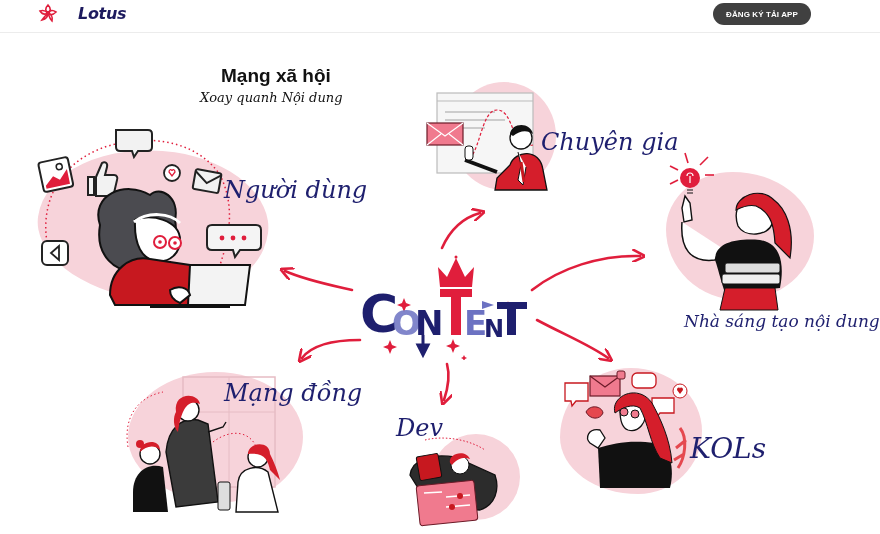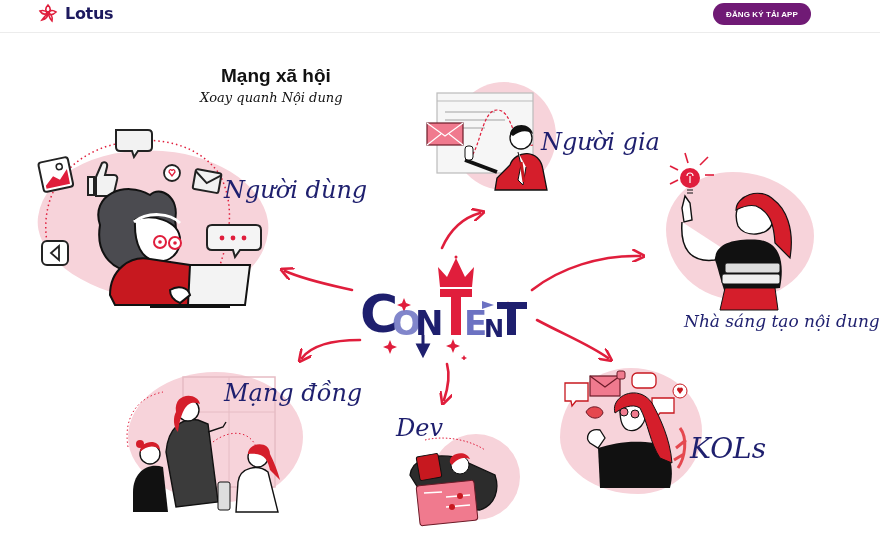--- a/index.html
+++ b/index.html
@@ -1,20 +1,20 @@
 <!DOCTYPE html>
 <html><head>
 <meta charset="utf-8">
 <style>
   * { margin:0; padding:0; box-sizing:border-box; }
   html, body { width:880px; height:534px; overflow:hidden; background:#ffffff; font-family:"Liberation Sans", sans-serif; }
   .header { position:absolute; left:0; top:0; width:880px; height:33px; background:#fff; border-bottom:1px solid #ececec; }
-  .logo { position:absolute; left:38px; top:3px; display:flex; align-items:center; gap:7px; text-decoration:none; }
+  .logo { position:absolute; left:38px; top:3px; display:flex; align-items:center; gap:20px; text-decoration:none;font-style:italic; }
   .logo-text { font-family:"DejaVu Sans", sans-serif; font-weight:bold; font-size:16px; color:#1d1a5e; letter-spacing:-0.3px; }
-  .cta { position:absolute; left:713px; top:3px; width:98px; height:22px; border-radius:11px; background:#701a75; color:#fff; font-size:8px; font-weight:bold; display:flex; align-items:center; justify-content:center; border:none; letter-spacing:0.1px; }
+  .cta { position:absolute; left:713px; top:3px; width:98px; height:22px; border-radius:11px; background:#404040; color:#fff; font-size:8px; font-weight:bold; display:flex; align-items:center; justify-content:center; border:none; letter-spacing:0.1px; }
   .title { position:absolute; left:221px; top:65px; font-family:Liberation Sans, sans-serif; font-size:19px; font-weight:bold; color:#111; white-space:nowrap; }
   .subtitle { position:absolute; left:200px; top:90px; font-family:"DejaVu Serif", serif; font-style:italic; font-size:13px; color:#111; white-space:nowrap; }
   .script { position:absolute; font-family:"DejaVu Serif", serif; font-style:italic; color:#1e1f6e; white-space:nowrap; }
   .blob { position:absolute; background:#f7d3da; }
   svg.abs { position:absolute; overflow:visible; }
 </style>
 </head>
 <body>
 
 <div class="header">
@@ -102,21 +102,21 @@
     <rect x="2" y="33" width="36" height="22" fill="#f07a8e" stroke="#6b1a27" stroke-width="1.2"></rect>
     <path d="M2 33 L20 46 L38 33 M2 55 L16 44 M38 55 L24 44" fill="none" stroke="#fff" stroke-width="1.2"></path>
     <path d="M85 75 C 90 60, 115 58, 118 80 L 122 100 L 70 100 L 72 88Z" fill="#d51e2b" stroke="#111" stroke-width="1.3"></path>
     <path d="M93 62 L 96 75 L 93 90 L 98 95 L 101 77" fill="#fff" stroke="#111"></path>
     <path d="M96 72 L 99 92" stroke="#c7181f" stroke-width="3"></path>
     <circle cx="96" cy="48" r="11" fill="#fff" stroke="#111" stroke-width="1.3"></circle>
     <path d="M85 44 C 86 33, 105 31, 108 44 C 103 40, 95 40, 88 46Z" fill="#111"></path>
     <path d="M40 70 L 72 82" stroke="#111" stroke-width="4"></path>
     <rect x="40" y="56" width="8" height="14" rx="3" fill="#fff" stroke="#111"></rect>
   </svg>
-  <div class="script" style="left:541px;top:128px;font-size:24px;">Người gia</div>
+  <div class="script" style="left:541px;top:128px;font-size:24px;">Chuyên gia</div>
 </div>
 
 <div>
   <div class="blob" style="left:666px;top:172px;width:148px;height:128px;border-radius:45% 55% 50% 50% / 45% 50% 50% 55%;"></div>
   <svg class="abs" style="left:670px;top:148px;" width="150" height="165" viewBox="0 0 150 165">
     <g stroke="#e01e3c" stroke-width="1.6">
       <line x1="18" y1="15" x2="15" y2="5"></line>
         <line x1="30" y1="17" x2="38" y2="9"></line>
         <line x1="8" y1="22" x2="0" y2="18"></line>
         <line x1="35" y1="27" x2="44" y2="27"></line>

